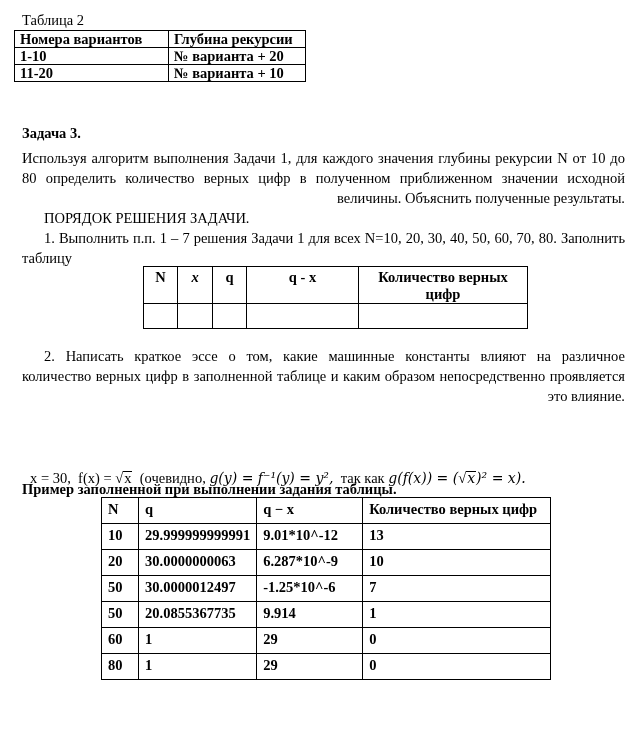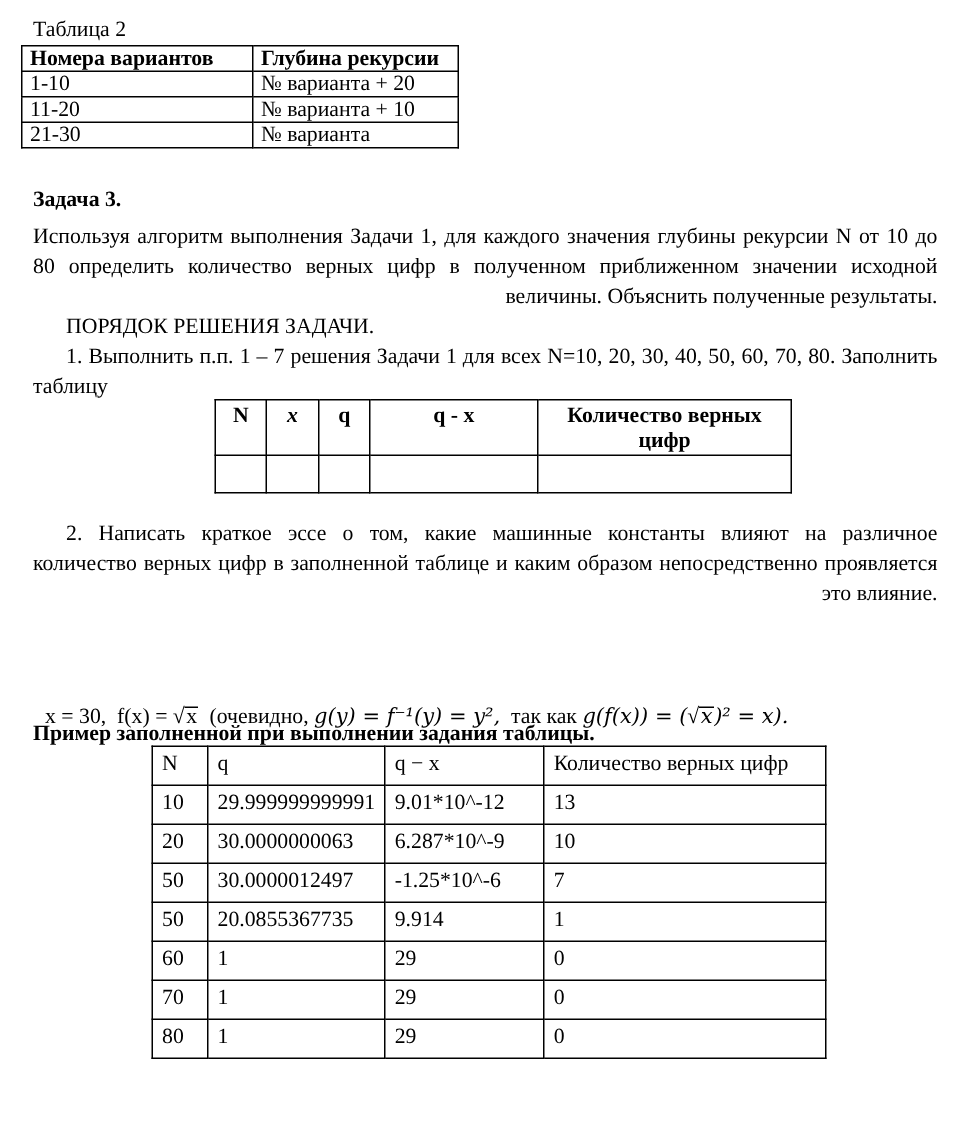--- a/index.html
+++ b/index.html
@@ -3,21 +3,21 @@
 <meta charset="utf-8">
 <style>
   html, body { margin:0; padding:0; background:#ffffff; }
   body {
     width:641px; height:747px; position:relative; overflow:hidden;
     font-family: "Liberation Serif", "DejaVu Serif", serif;
     color:#000; font-size:14.5px;
   }
   .abs { position:absolute; white-space:nowrap; }
   table { border-collapse:collapse; position:absolute; font-family:"Liberation Serif", serif; }
-  td, th { border:1.5px solid #000; padding:0 4px; text-align:left; vertical-align:top; font-weight:normal; }
+  td, th { border:1.5px solid #000; padding:0 4px; text-align:left; vertical-align:top; font-weight:bold; }
 
   
   #t2 { left:14px; top:30px; width:292px; font-size:14.5px;padding-left:16px; }
   #t2 td, #t2 th { height:16px; line-height:16px; padding:0 5px; }
   #t2 th { font-weight:bold; }
   #t2 .c1 { width:143px; }
 
   .para { position:absolute; left:22px; width:603px; line-height:20px; text-align:justify; font-size:14.5px; }
   .justify-line { display:block; text-align:justify; text-align-last:justify; }
   .plain-line { display:block; text-align:right; }
@@ -50,24 +50,20 @@
     <th class="c1">Номера вариантов</th>
     <th>Глубина рекурсии</th>
   </tr>
   <tr>
     <td>1-10</td>
     <td>№ варианта + 20</td>
   </tr>
   <tr>
     <td>11-20</td>
     <td>№ варианта + 10</td>
-  </tr>
-  <tr>
-    <td>21-30</td>
-    <td>№ варианта</td>
   </tr>
 </tbody>
   </table>
 
 <div class="abs bold" style="left:22px; top:124px; line-height:18px;">Задача 3.</div>
 
 <div class="para" style="top:148px;">
   <span class="justify-line">Используя алгоритм выполнения Задачи 1, для каждого значения глубины рекурсии N от 10 до</span>
   <span class="justify-line">80 определить количество верных цифр в полученном приближенном значении исходной</span>
   <span class="plain-line">величины. Объяснить полученные результаты.</span>
@@ -151,26 +147,20 @@
     <td>9.914</td>
     <td>1</td>
   </tr>
   <tr>
     <td>60</td>
     <td>1</td>
     <td>29</td>
     <td>0</td>
   </tr>
   <tr>
-    <td>70</td>
-    <td>1</td>
-    <td>29</td>
-    <td>0</td>
-  </tr>
-  <tr>
     <td>80</td>
     <td>1</td>
     <td>29</td>
     <td>0</td>
   </tr>
 
 </tbody>
   </table>
 
 </body></html>

